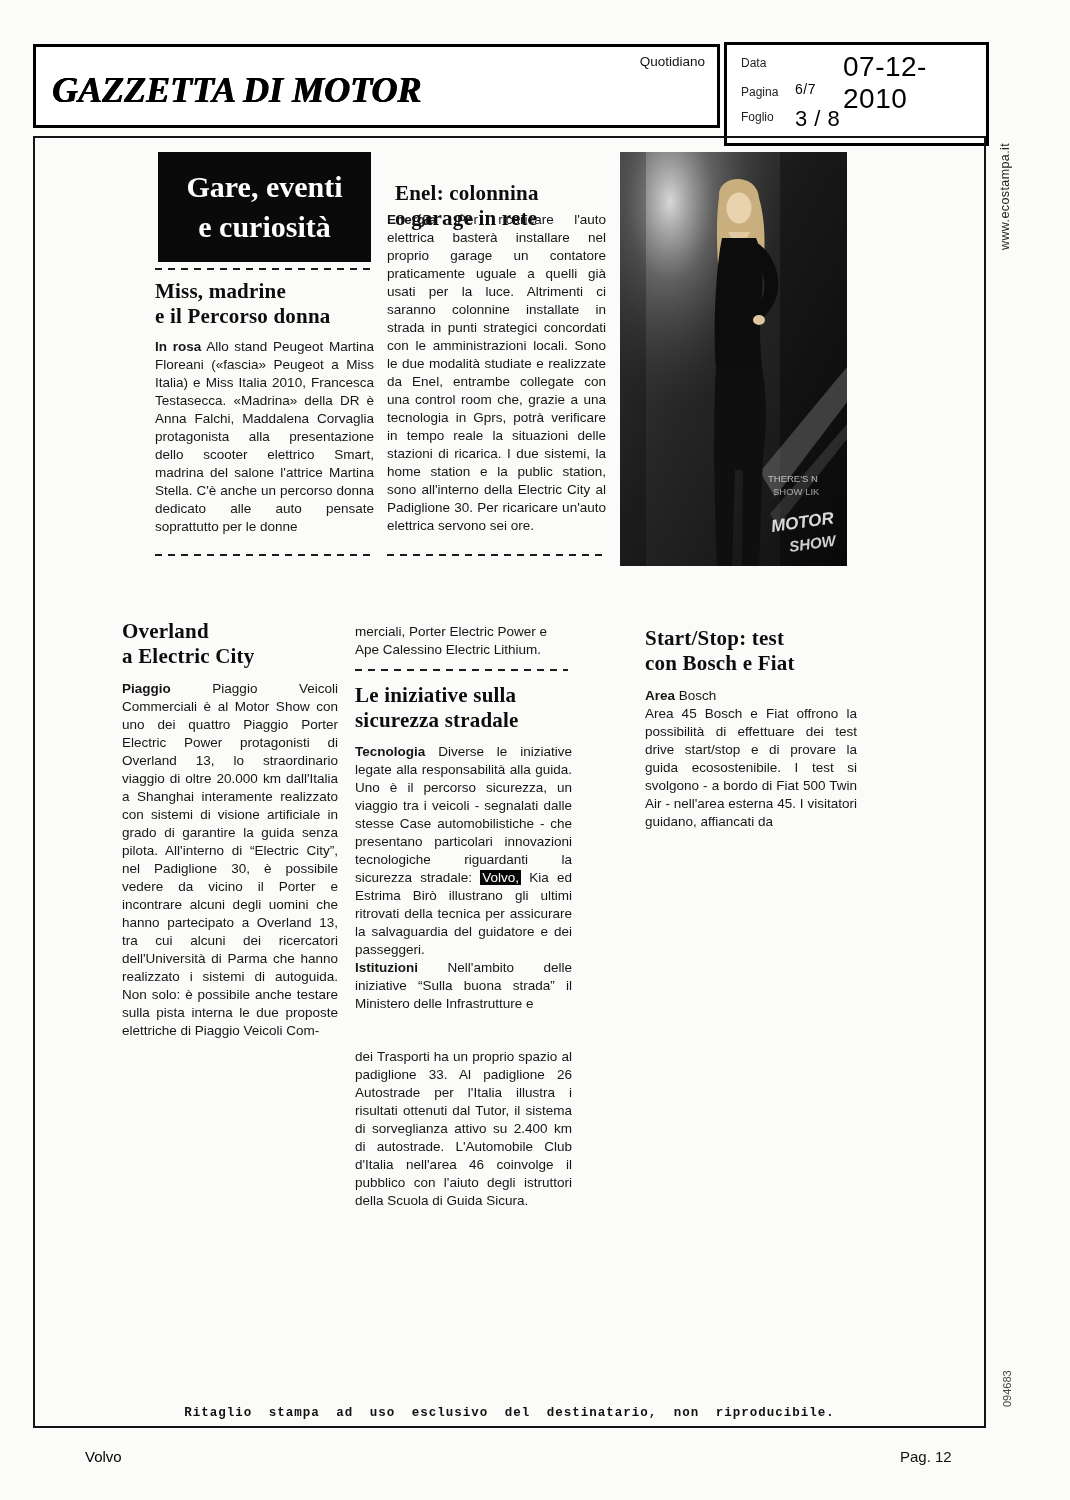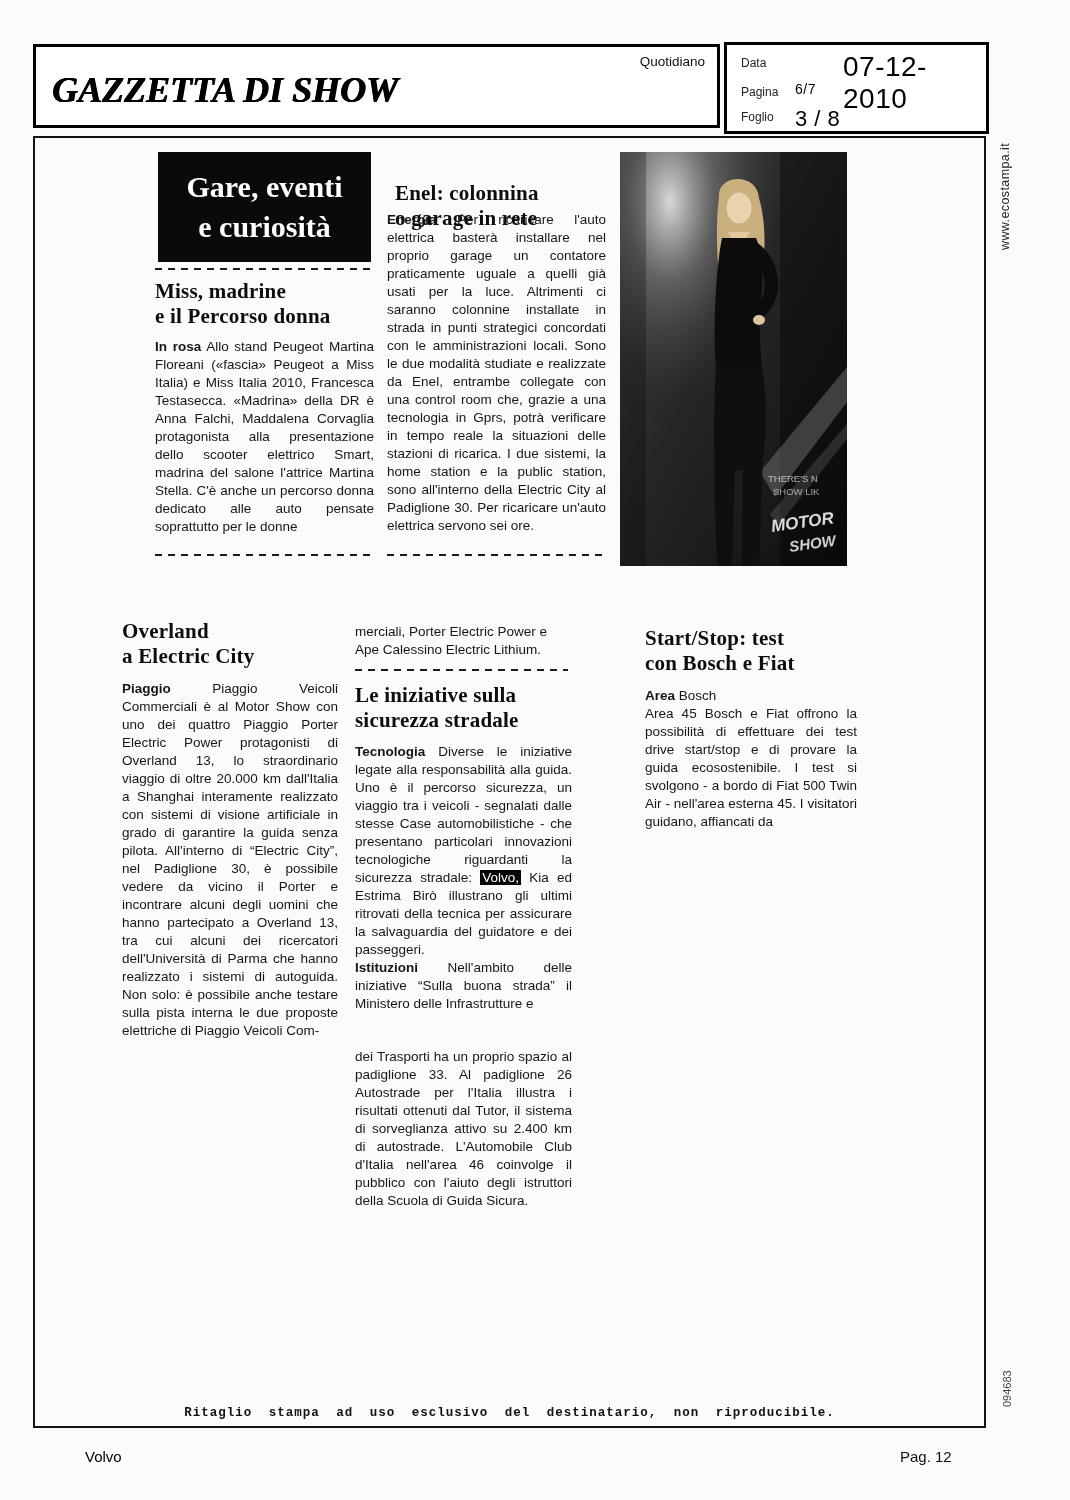--- a/index.html
+++ b/index.html
@@ -18,21 +18,21 @@
   .masthead {
     position:absolute; left:16px; top:22px;
     font-family:"Liberation Serif", serif;
     font-style:italic; font-weight:bold;
     font-size:36px; letter-spacing:0px; color:#000;
     text-shadow:0.6px 0 #000, -0.3px 0 #000;
     white-space:nowrap;
   }
   .periodicity { position:absolute; right:12px; top:7px; font-size:13.5px; color:#111; }
 
-  .meta-box { left:724px; top:42px; width:265px; height:92px; border:3px solid #000; background:#fff; }
+  .meta-box { left:724px; top:42px; width:265px; height:104px; border:3px solid #000; background:#fff; }
   .meta-label { position:absolute; left:14px; font-size:12px; color:#222; }
   .meta-value { position:absolute; left:68px; color:#000; letter-spacing:0.5px; }
   .mv-date  { top:6px;  font-size:28px;margin-left:48px; }
   .mv-pag   { top:36px; font-size:14px; }
   .mv-fog   { top:61px; font-size:22px; }
   .ml-date  { top:11px; }
   .ml-pag   { top:40px; }
   .ml-fog   { top:65px; }
 
   .side-url {
@@ -101,21 +101,21 @@
     font-size:12.5px; letter-spacing:1px; word-spacing:8px; color:#111;
   }
 
   .footer-brand { left:85px;  top:1448px; font-size:15px; color:#000000; }
   .footer-page  { left:900px; top:1448px; font-size:15px; color:#111; }
 </style>
 </head>
 <body>
 
 <div class="abs masthead-box">
-  <div class="masthead">GAZZETTA DI SHOW</div>
+  <div class="masthead">GAZZETTA DI MOTOR</div>
   <div class="periodicity">Quotidiano</div>
 </div>
 
 <div class="abs meta-box">
   <span class="meta-label ml-date">Data</span>
   <span class="meta-value mv-date">07-12-2010</span>
   <span class="meta-label ml-pag">Pagina</span>
   <span class="meta-value mv-pag">6/7</span>
   <span class="meta-label ml-fog">Foglio</span>
   <span class="meta-value mv-fog">3 / 8</span>

